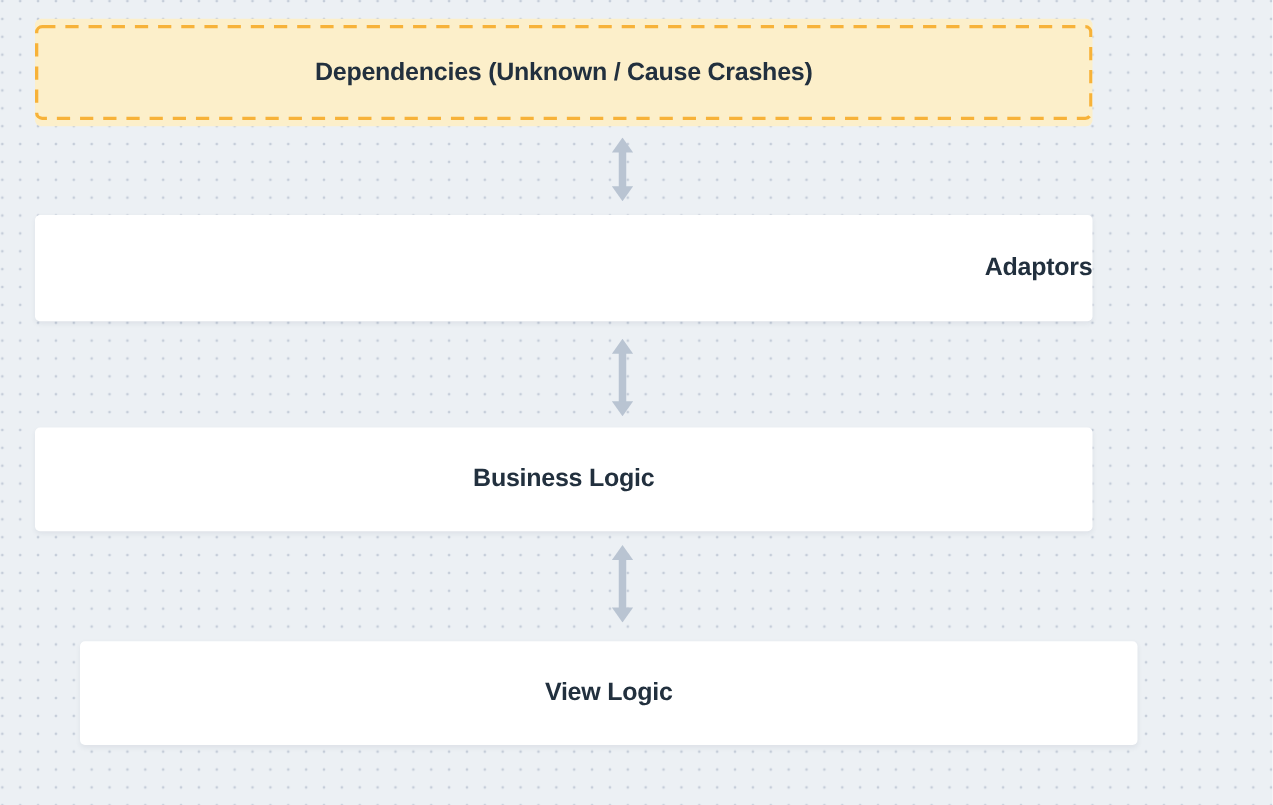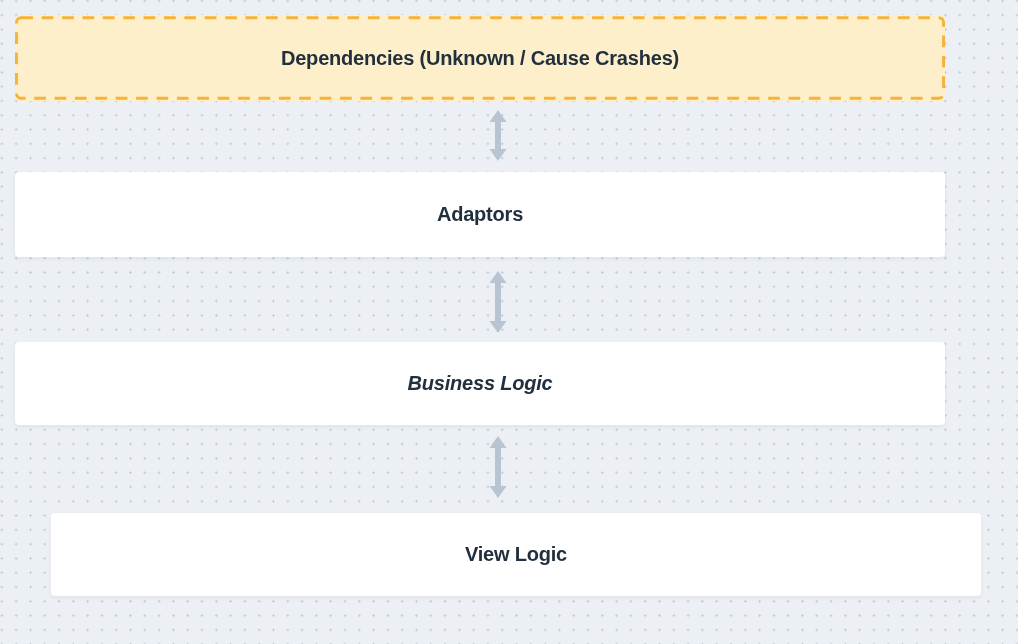--- a/index.html
+++ b/index.html
@@ -16,22 +16,22 @@
     width: 1018px;
     height: 644px;
     background-color: #ECF0F4;
     background-image: radial-gradient(#C5CDD9 1.1px, transparent 1.3px);
     background-size: 14.3px 14.3px;
     background-position: 9px 8px;
   }
 
   .layer-box {
     position: absolute;
-    left: 15px;
-    width: 930px;
+    left: 28px;
+    width: 846px;
     display: flex;
     align-items: center;
     justify-content: center;
   }
 
   .layer-box .label {
     font-size: 20px;
     font-weight: bold;
     letter-spacing: -0.2px;
     color: #22303E;
@@ -51,22 +51,22 @@
     width: 100%; height: 100%;
     z-index: 1;
   }
 
   .card {
     background: #FFFFFF;
     border-radius: 4px;
     box-shadow: 0 2px 4px rgba(40, 60, 80, 0.07);
   }
 
-  .box-adaptors  { top: 172px; height: 85px; }
-  .box-business  { top: 342px; height: 83px; font-style: italic; }
+  .box-adaptors  { top: 172px; height: 85px; justify-content: flex-end; }
+  .box-business  { top: 342px; height: 83px; }
   .box-view      { top: 513px; height: 83px; margin-left: 36px; }
 
   .connector {
     position: absolute;
     left: 488px; 
   }
 
   .connector-1 { top: 110px; }
   .connector-2 { top: 271px; }
   .connector-3 { top: 436px; }

